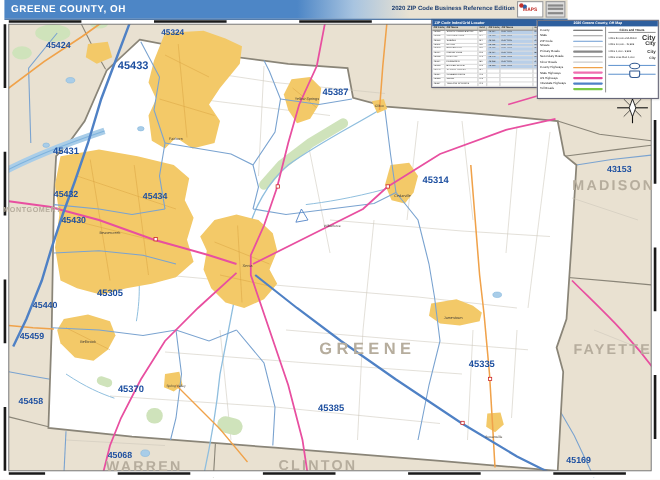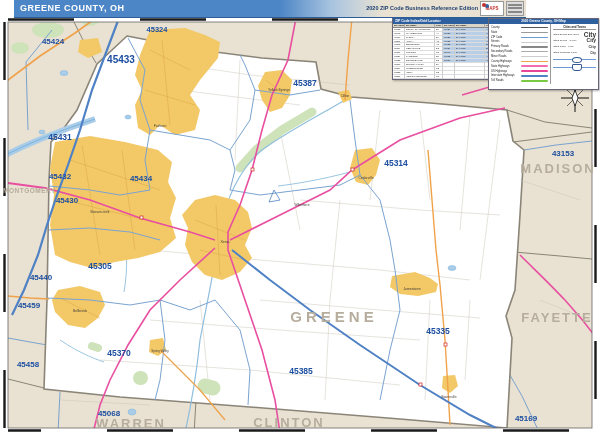--- a/index.html
+++ b/index.html
@@ -1,19 +1,19 @@
 <!DOCTYPE html>
 <html><head>
 <meta charset="utf-8">
 <style>
   html,body{margin:0;padding:0;background:#fff;}
   #stage{position:relative;width:600px;height:436px;overflow:hidden;background:#fff;
          font-family:"Liberation Sans",sans-serif;}
   
-  #hdr{position:absolute;left:14px;top:0;width:512px;height:17px;z-index:30;
+  #hdr{position:absolute;left:4px;top:0;width:512px;height:17px;z-index:30;
        background:linear-gradient(to right,#4d86c6 0%,#4d86c6 52%,#a8c4e0 62%,#e9e2d2 72%,#e9e2d2 100%);
        border-bottom:1px solid #2d5d94;}
   #hdr .title{position:absolute;left:6px;top:3px;font-size:9px;font-weight:bold;color:#fff;letter-spacing:.5px;}
   #hdr .edition{position:absolute;right:48px;top:5px;font-size:5.5px;font-weight:bold;color:#1d3e70;}
   #logo{position:absolute;right:2px;top:1px;width:44px;height:15px;display:flex;align-items:center;gap:2px;}
   #logo .mark{width:22px;height:13px;background:#fff;border:0.5px solid #999;position:relative;font-size:4.5px;
               font-weight:bold;color:#c2322c;text-align:center;line-height:13px;}
   #logo .mark i{position:absolute;left:1px;top:1px;width:4px;height:4px;background:#c2322c;border-radius:50%;
                 box-shadow:3px 1px 0 #2f62a8;}
   #logo .box{width:16px;height:13px;background:#ddd;border:0.5px solid #999;}

